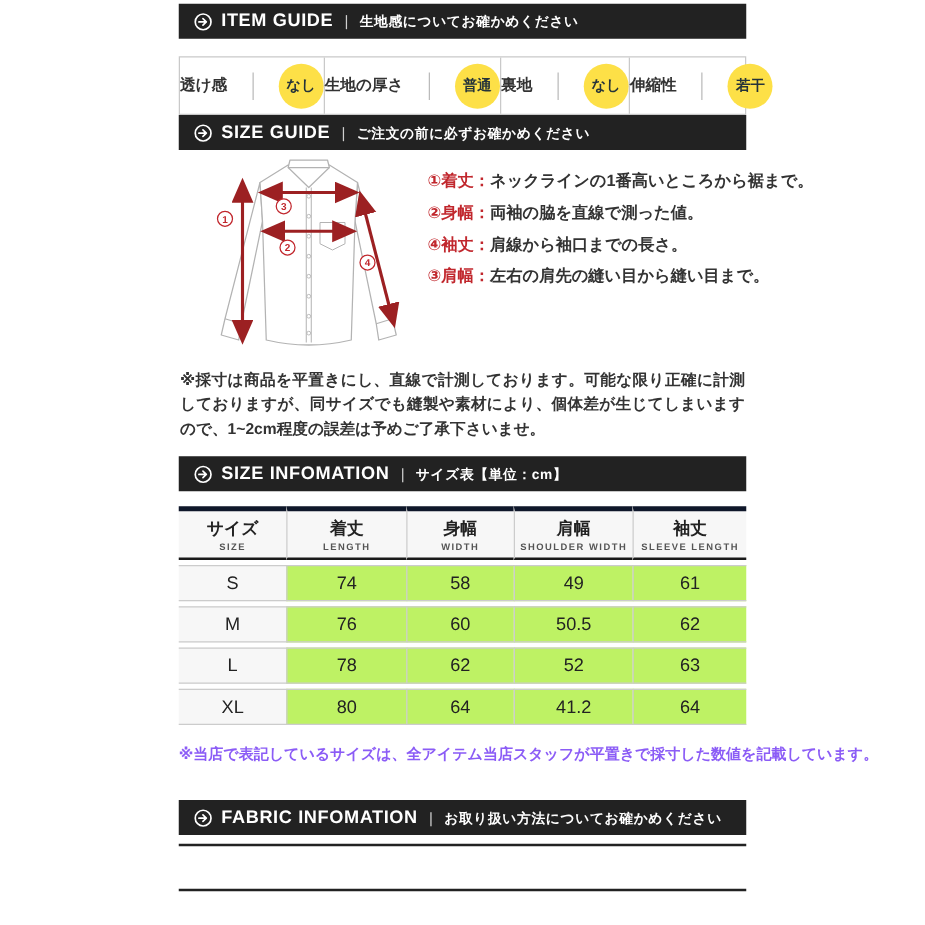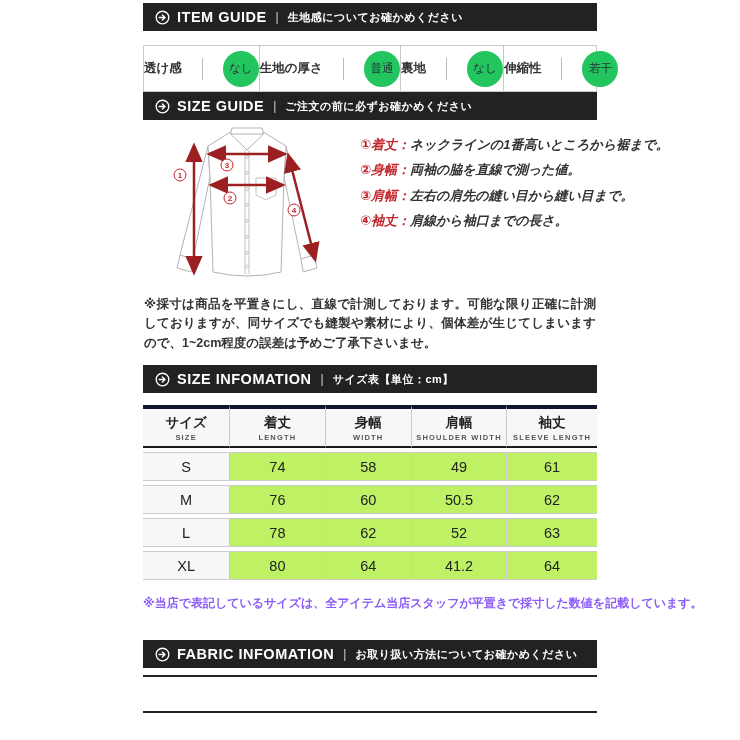--- a/index.html
+++ b/index.html
@@ -13,31 +13,31 @@
   .bar-title { font-size:14.5px; font-weight:bold; letter-spacing:.5px; white-space:nowrap; }
   .bar-sep { margin:0 9px; font-weight:normal; color:#cfcfcf; font-size:12px; }
   .bar-sub { font-size:11px; font-weight:bold; letter-spacing:.5px; white-space:nowrap; }
 
   
   .feel-table { display:flex; border:1px solid #c9c9c9; margin-top:14px; height:47px; }
   .feel-cell { flex:1; display:flex; align-items:center; justify-content:center; gap:20px; border-left:1px solid #c9c9c9; }
   .feel-cell:first-child { border-left:none; }
   .feel-label { font-size:12.5px; font-weight:bold; color:#333; white-space:nowrap; }
   .feel-div { width:1px; height:22px; background:#bbb; }
-  .feel-circle { width:36px; height:36px; border-radius:50%; background:#22c55e; color:#25333a;
-                 display:flex; align-items:center; justify-content:center; font-size:11.5px; font-weight:normal; flex:0 0 36px; }
+  .feel-circle { width:36px; height:36px; border-radius:50%; background:#fde047; color:#25333a;
+                 display:flex; align-items:center; justify-content:center; font-size:11.5px; font-weight:bold; flex:0 0 36px; }
 
   
   .note { font-size:12.5px; font-weight:bold; color:#333; line-height:1.55; margin:11px 1px 12px; text-align:justify; }
   .note-center { font-size:12px; font-weight:bold; color:#8b5cf6; text-align:center; margin:11px 0 28px; white-space:nowrap; }
 
   
   .sg-wrap { display:flex; margin-top:4px; }
   .sg-diagram { width:190px; height:160px; flex:0 0 190px; margin-left:4px; }
-  .sg-list { margin-left:23px; margin-top:8px;font-style:italic; }
+  .sg-list { margin-left:5px; margin-top:8px; }
   .m-line { font-size:13px; font-weight:bold; line-height:1.95; white-space:nowrap; }
   .m-term { color:#c1272d; }
   .m-desc { color:#333; }
 
   
   .size-table { width:100%; border-collapse:separate; border-spacing:0 4px; margin-top:8px; }
   .size-table th, .size-table td { text-align:center; vertical-align:middle; }
   .size-table th { background:#f7f7f7; border-top:4px solid #0f172a; border-bottom:2px solid #1a1a1a; padding:5px 0 4px; }
   .size-table th + th, .size-table td + td { border-left:1px solid #ccc; }
   .th-jp { font-size:13.5px; font-weight:bold; color:#222; }
@@ -146,24 +146,24 @@
     </svg>
 
     <div class="sg-list">
       <div class="m-line">
         <span class="m-term">①着丈：</span><span class="m-desc">ネックラインの1番高いところから裾まで。</span>
       </div>
       <div class="m-line">
         <span class="m-term">②身幅：</span><span class="m-desc">両袖の脇を直線で測った値。</span>
       </div>
       <div class="m-line">
+        <span class="m-term">④袖丈：</span><span class="m-desc">肩線から袖口までの長さ。</span>
+      </div>
+      <div class="m-line">
         <span class="m-term">③肩幅：</span><span class="m-desc">左右の肩先の縫い目から縫い目まで。</span>
-      </div>
-      <div class="m-line">
-        <span class="m-term">④袖丈：</span><span class="m-desc">肩線から袖口までの長さ。</span>
       </div>
     </div>
   </div>
 
   <p class="note">※採寸は商品を平置きにし、直線で計測しております。可能な限り正確に計測しておりますが、同サイズでも縫製や素材により、個体差が生じてしまいますので、1~2cm程度の誤差は予めご了承下さいませ。</p>
 
   <div class="bar">
     <svg class="bar-icon" viewBox="0 0 20 20">
       <circle cx="10" cy="10" r="8.4" fill="none" stroke="#fff" stroke-width="1.8"></circle>
       <path d="M5.5 10 H13 M9.8 6.6 L13.4 10 L9.8 13.4" fill="none" stroke="#fff" stroke-width="1.8" stroke-linecap="round" stroke-linejoin="round"></path>

